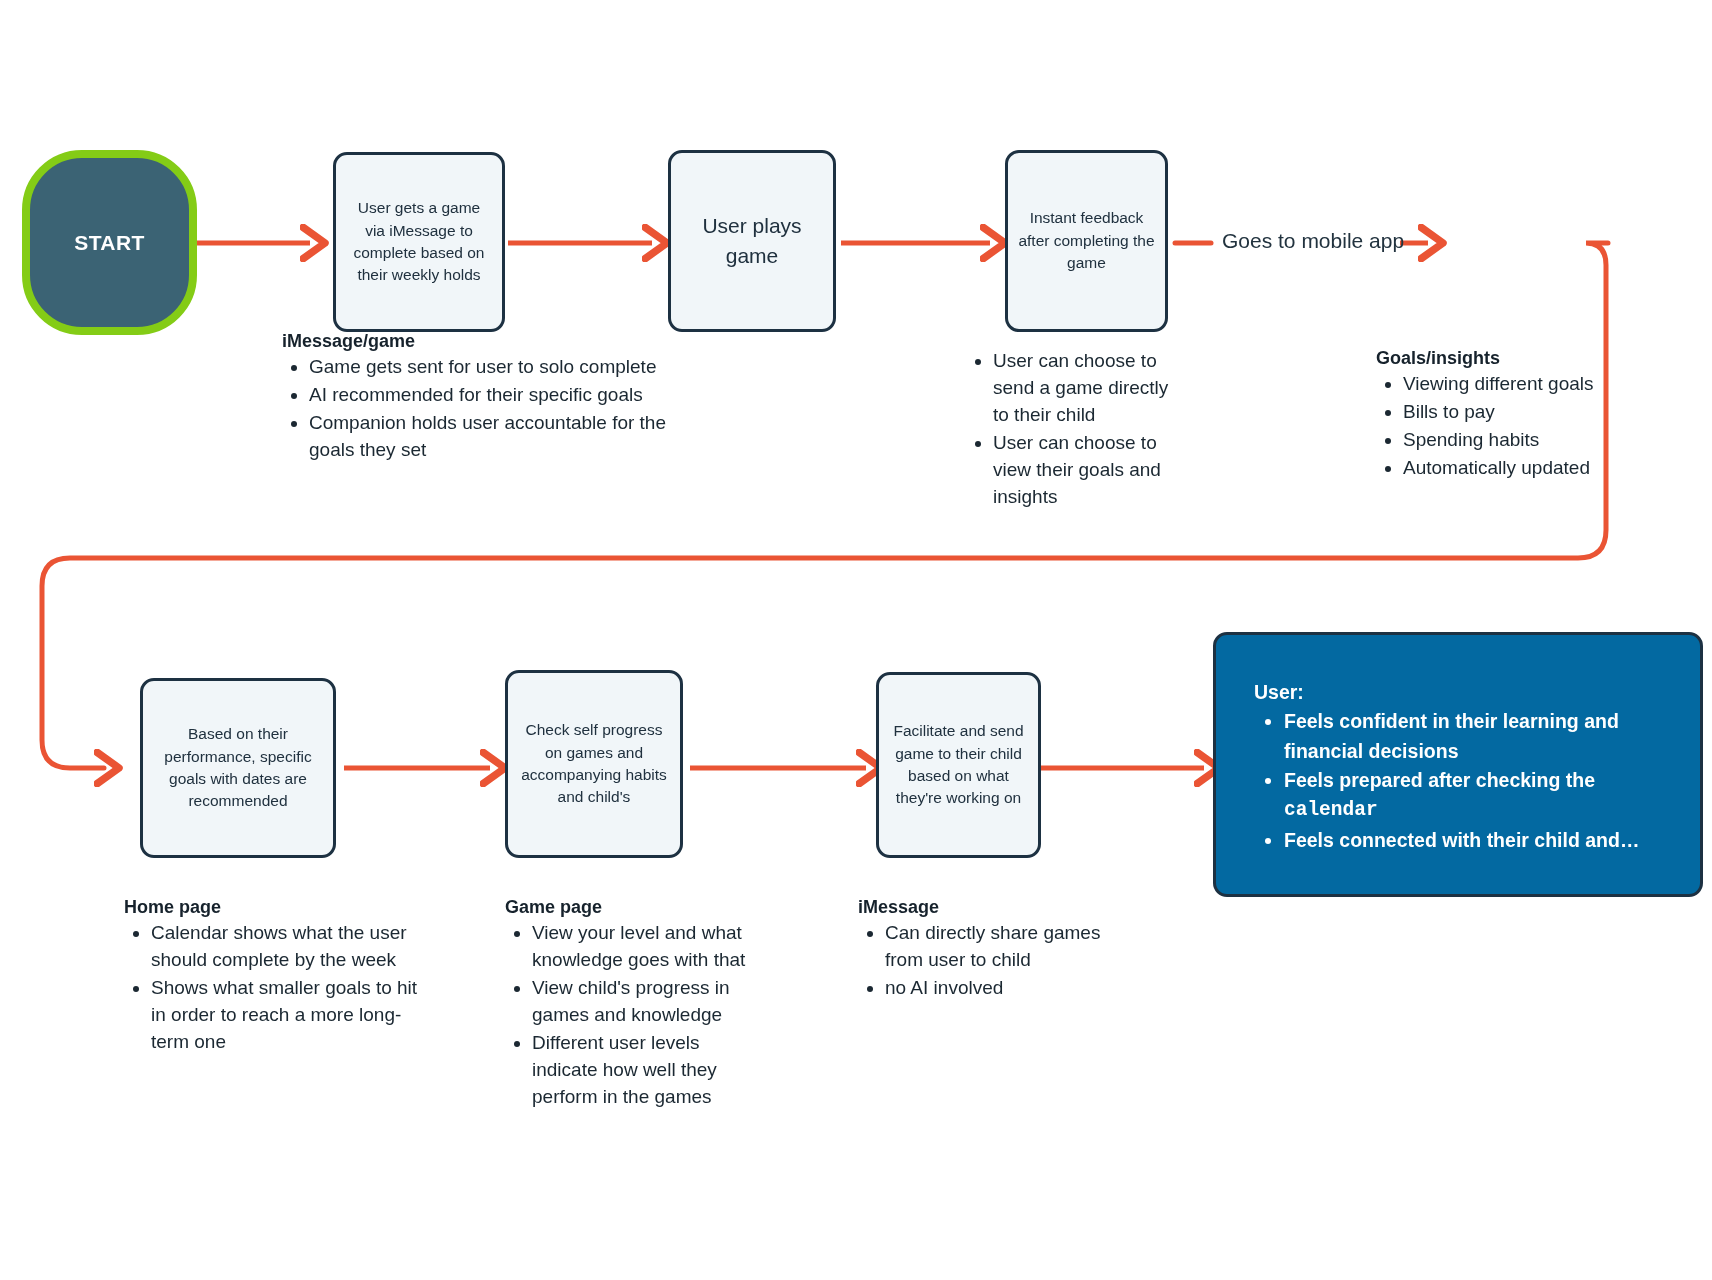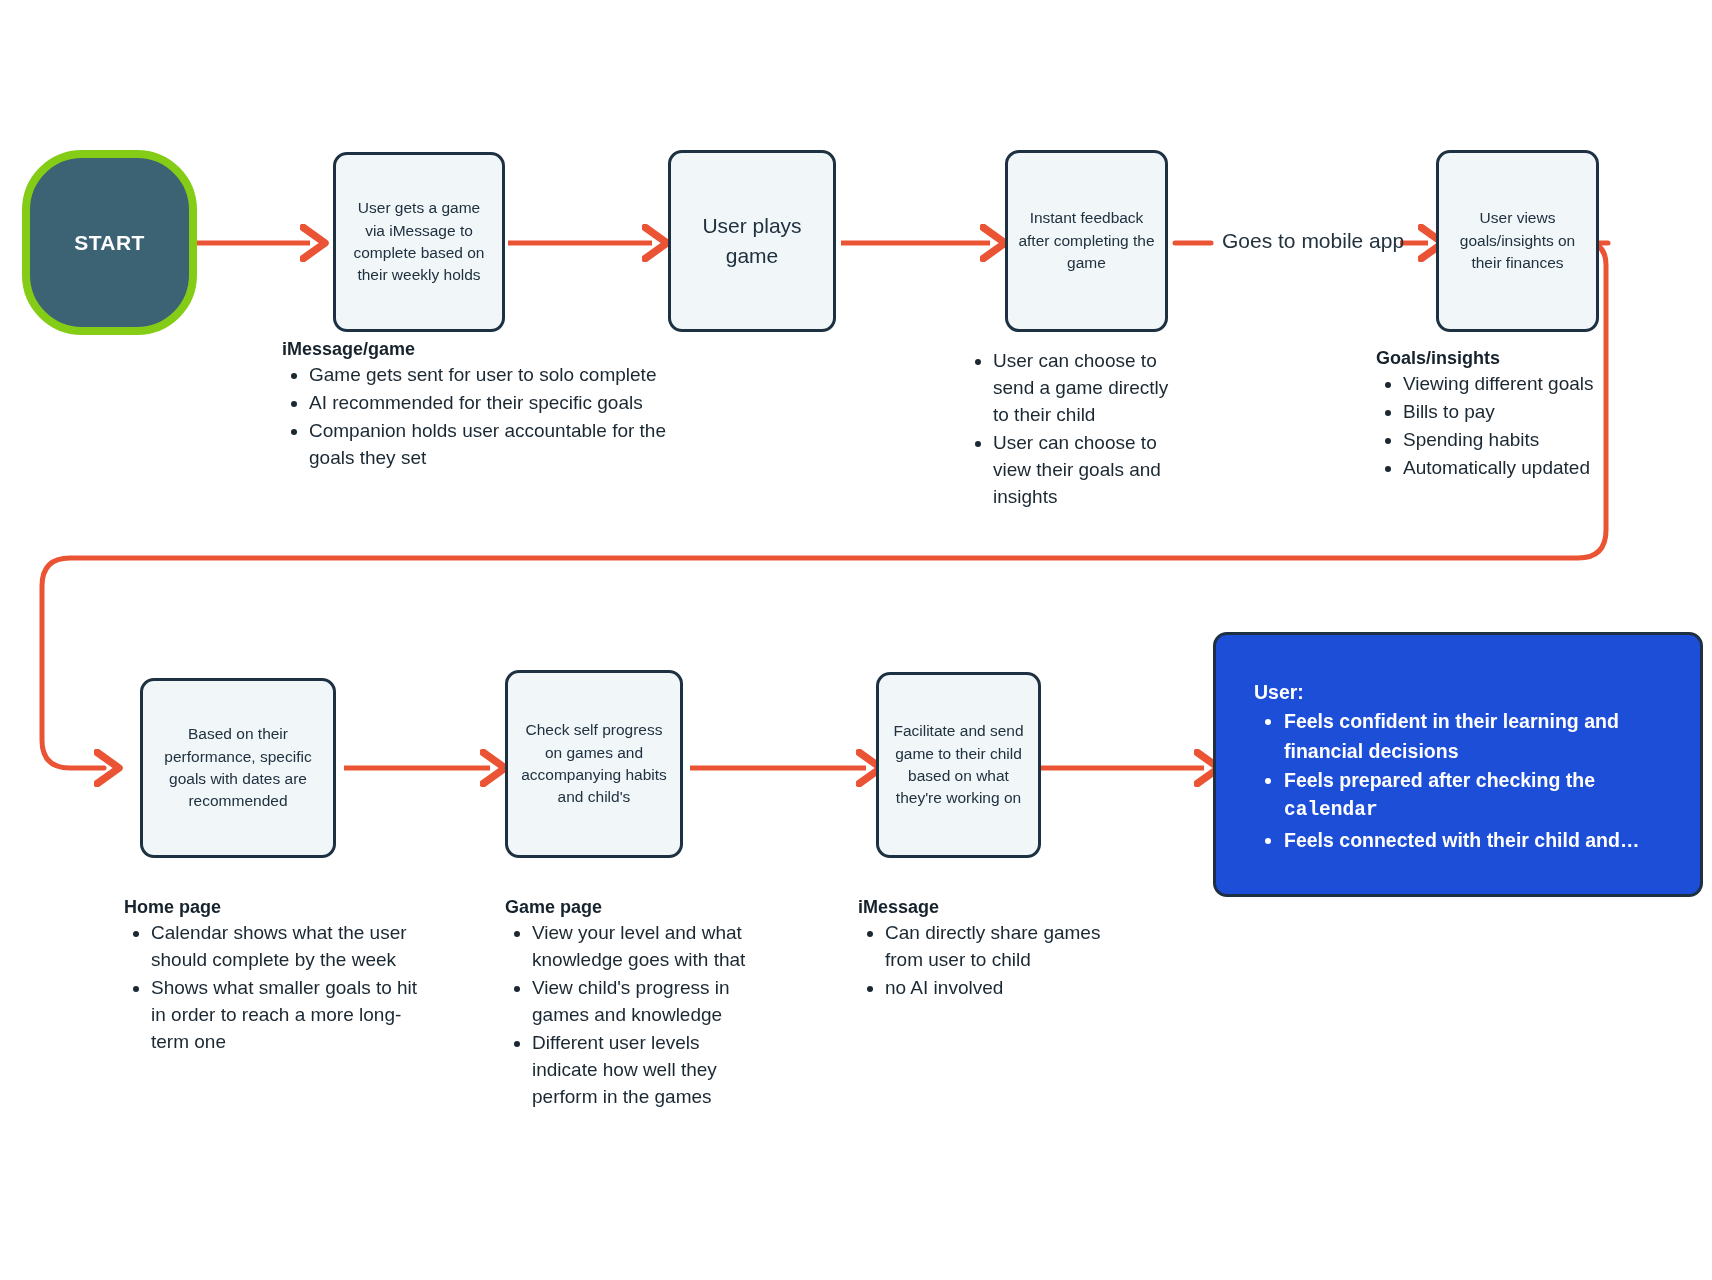--- a/index.html
+++ b/index.html
@@ -50,21 +50,21 @@
     color: #ffffff;
     font-weight: bold;
     font-size: 21px;
     letter-spacing: .4px;
   }
 
   
   .summary-card {
     position: absolute;
     z-index: 3;
-    background: #1d4ed8;
+    background: #0369a1;
     border: 3px solid #1d3142;
     border-radius: 14px;
     color: #ffffff;
     padding: 46px 34px 30px 38px;
     overflow: hidden;
   }
   .summary-card .sc-title {
     font-weight: bold; font-size: 19.5px; margin-bottom: 4px;
   }
   .summary-card ul { margin: 0; padding-left: 30px; }
@@ -135,23 +135,20 @@
   </div>
 
   <div class="node lg" style="left:668px; top:150px; width:168px; height:182px;">
     <span class="ntext">User plays game</span>
   </div>
 
   <div class="node sm" style="left:1005px; top:150px; width:163px; height:182px;">
     <span class="ntext">Instant feedback after completing the game</span>
   </div>
 
-  <div class="node sm" style="left:1436px; top:150px; width:163px; height:182px;">
-    <span class="ntext">User views goals/insights on their finances</span>
-  </div>
 
   <div class="edge-label" style="left:1222px; top:229px;">
     <span>Goes to mobile app</span>
   </div>
 
   <div class="node sm" style="left:140px; top:678px; width:196px; height:180px;">
     <span class="ntext">Based on their performance, specific goals with dates are recommended</span>
   </div>
 
   <div class="node sm" style="left:505px; top:670px; width:178px; height:188px;">
@@ -166,21 +163,21 @@
     <div class="sc-title">User:</div>
     <ul>
       <li style="list-style:disc;">Feels confident in their learning and</li>
       <li style="list-style:none; margin-left:0;">financial decisions</li>
       <li style="list-style:disc;">Feels prepared after checking the</li>
       <li style="list-style:none;font-family:Liberation Mono, monospace;">calendar</li>
       <li style="list-style:disc;">Feels connected with their child and…</li>
     </ul>
   </div>
 
-  <div class="annot" style="left:282px; top:339px; width:400px;">
+  <div class="annot" style="left:282px; top:331px; width:400px;">
     <div class="an-title">iMessage/game</div>
     <ul>
       <li>Game gets sent for user to solo complete</li>
       <li>AI recommended for their specific goals</li>
       <li>Companion holds user accountable for the goals they set</li>
     </ul>
   </div>
 
   <div class="annot" style="left:966px; top:348px; width:222px;">
     <ul>

